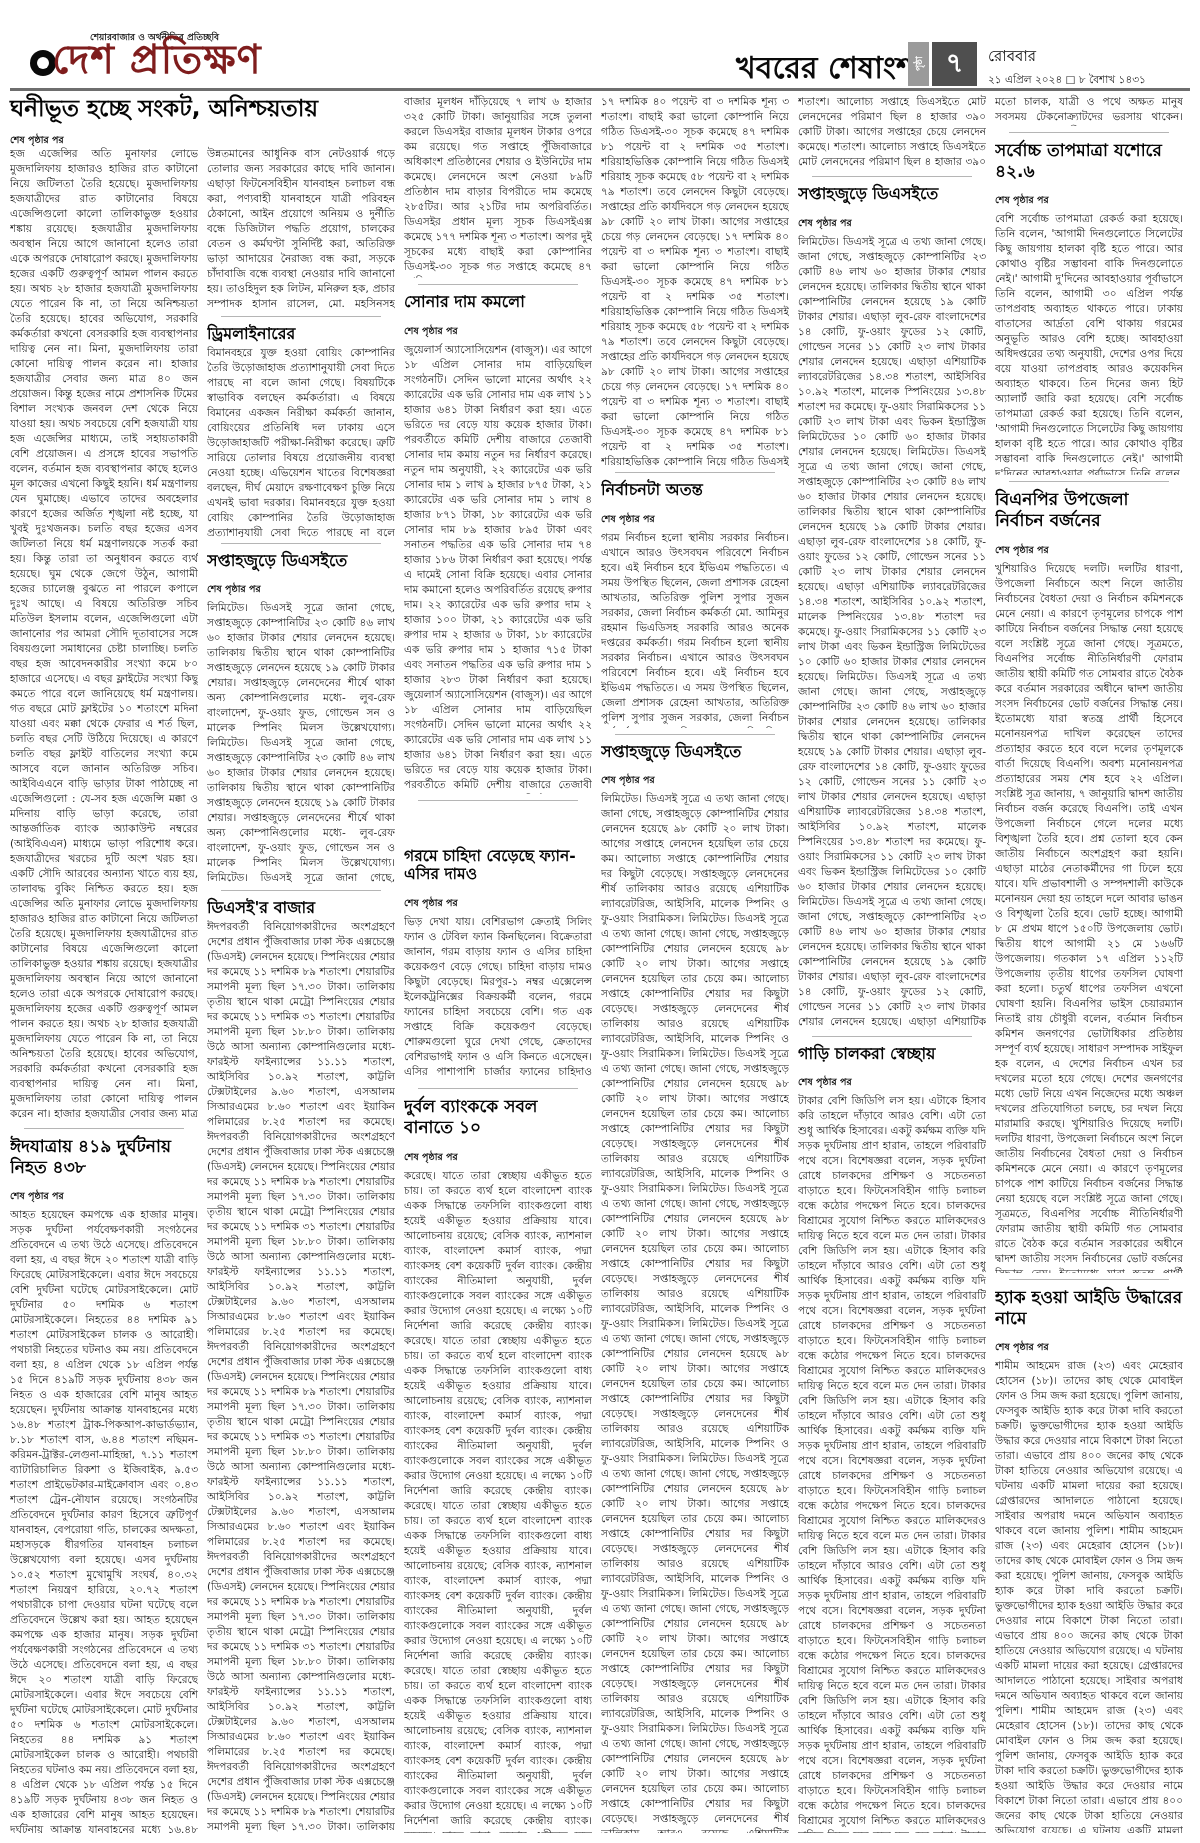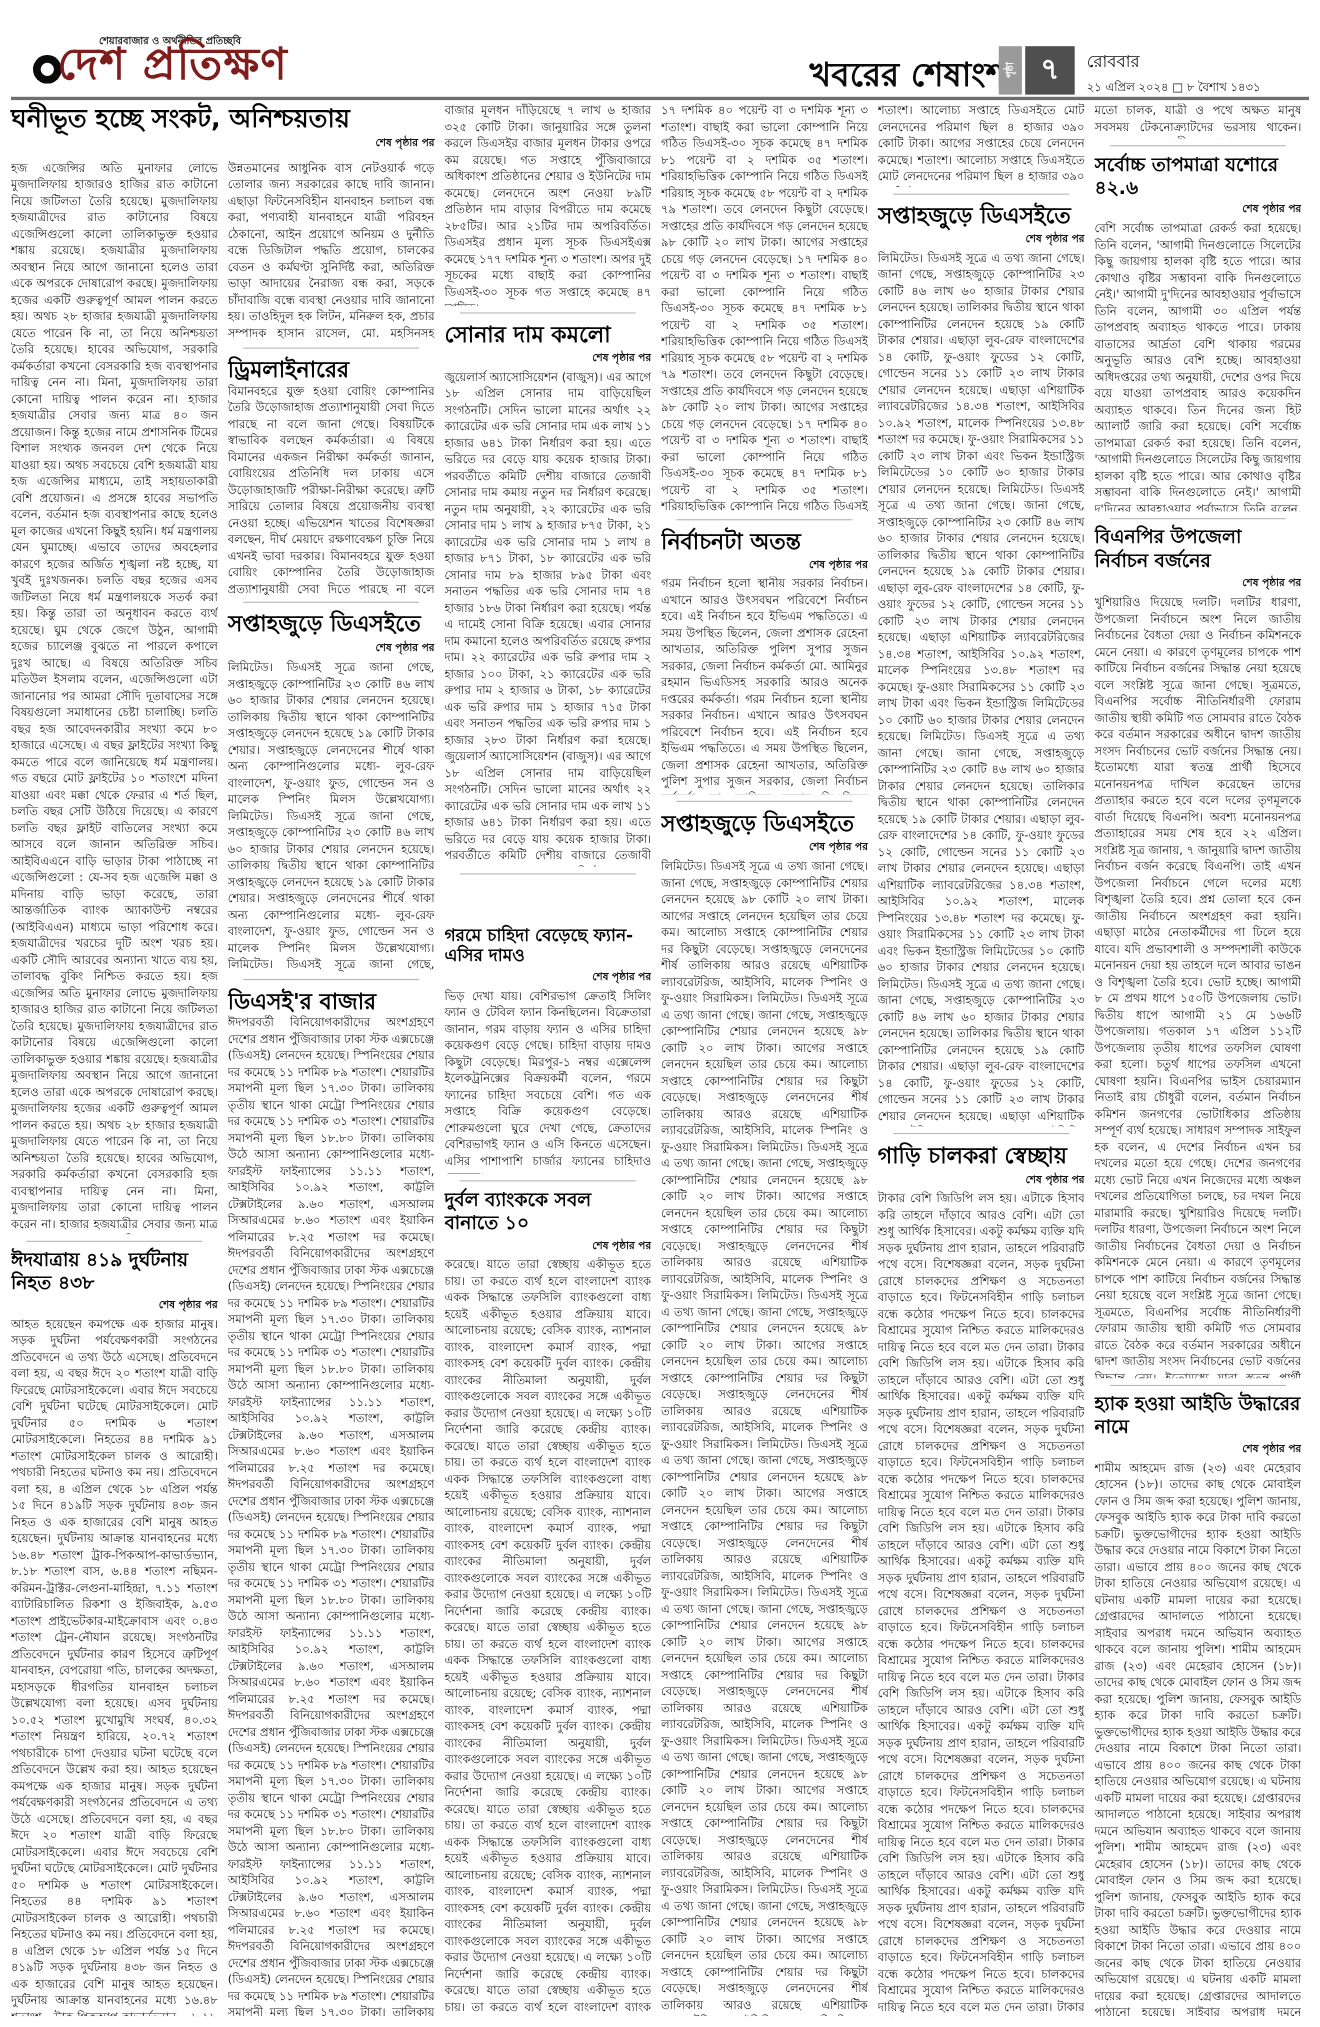--- a/index.html
+++ b/index.html
@@ -21,24 +21,24 @@
   #page-number-box{left:932px;top:42px;width:45px;height:44px;background:#4f4f4f;color:#fff;
       font-size:27px;font-weight:bold;display:flex;align-items:center;justify-content:center;}
   #date-block{left:988px;top:44px;}
   #day-name{font-size:15px;font-weight:normal;color:#0a0a0a;}
   #date-line{font-size:10.5px;color:#222;margin-top:3px;}
   #header-rule{left:10px;top:88px;width:1180px;height:3px;background:#6e6e6e;}
   
   .col{position:absolute;display:flex;flex-direction:column;overflow:hidden;}
   .art-head{font-weight:bold;text-align:left;color:#050505;line-height:1.22;margin:5px 0 1px;flex:0 0 auto;}
   .h-xl{font-size:23px;}
-  .h-lg{font-size:20px;}
+  .h-lg{font-size:16px;}
   .h-md{font-size:17px;}
   .h-sm{font-size:15.5px;margin-top:44px;}
-  .cont-label{font-weight:bold;text-align:right;font-size:9.5px;color:#111;margin:1px 0 3px;flex:0 0 auto;}
+  .cont-label{font-weight:bold;text-align:left;font-size:9.5px;color:#111;margin:11px 0 3px;flex:0 0 auto;}
   .body-text{font-size:10.5px;line-height:1.43;text-align:justify;overflow:hidden;color:#1c1c1c;flex:0 0 auto;}
   .fill-rest{flex:1 1 auto;}
   .sep{border-top:1px solid #b5b5b5;margin:6px 14px 2px;flex:0 0 auto;}
   
   #lead-headline-block{left:10px;top:94px;width:385px;text-align:center;}
   #lead-headline-block .art-head{margin:0;}
 </style>
 </head>
 <body>
 

